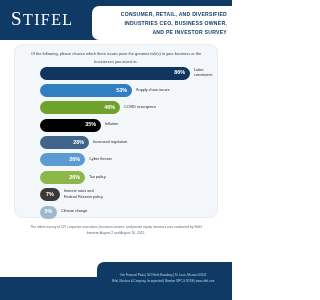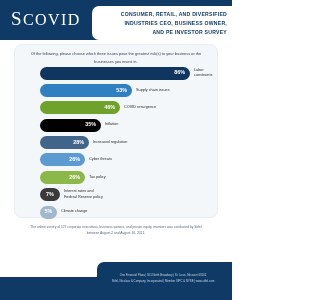--- a/index.html
+++ b/index.html
@@ -136,21 +136,21 @@
     margin:0;
   }
 </style>
 </head>
 <body>
 
 <div class="page">
 
   <div class="header">
     <div class="brand">
-      <span class="brand-first">S</span><span>COVID</span>
+      <span class="brand-first">S</span><span>TIFEL</span>
     </div>
     <div class="title-plate">
       <p class="ttl">CONSUMER, RETAIL, AND DIVERSIFIED</p>
       <p class="ttl">INDUSTRIES CEO, BUSINESS OWNER,</p>
       <p class="ttl">AND PE INVESTOR SURVEY</p>
     </div>
   </div>
 
   <div class="card">
     <p class="question">Of the following, please choose which three issues pose the greatest risk(s) to your business or the businesses you invest in.</p>

